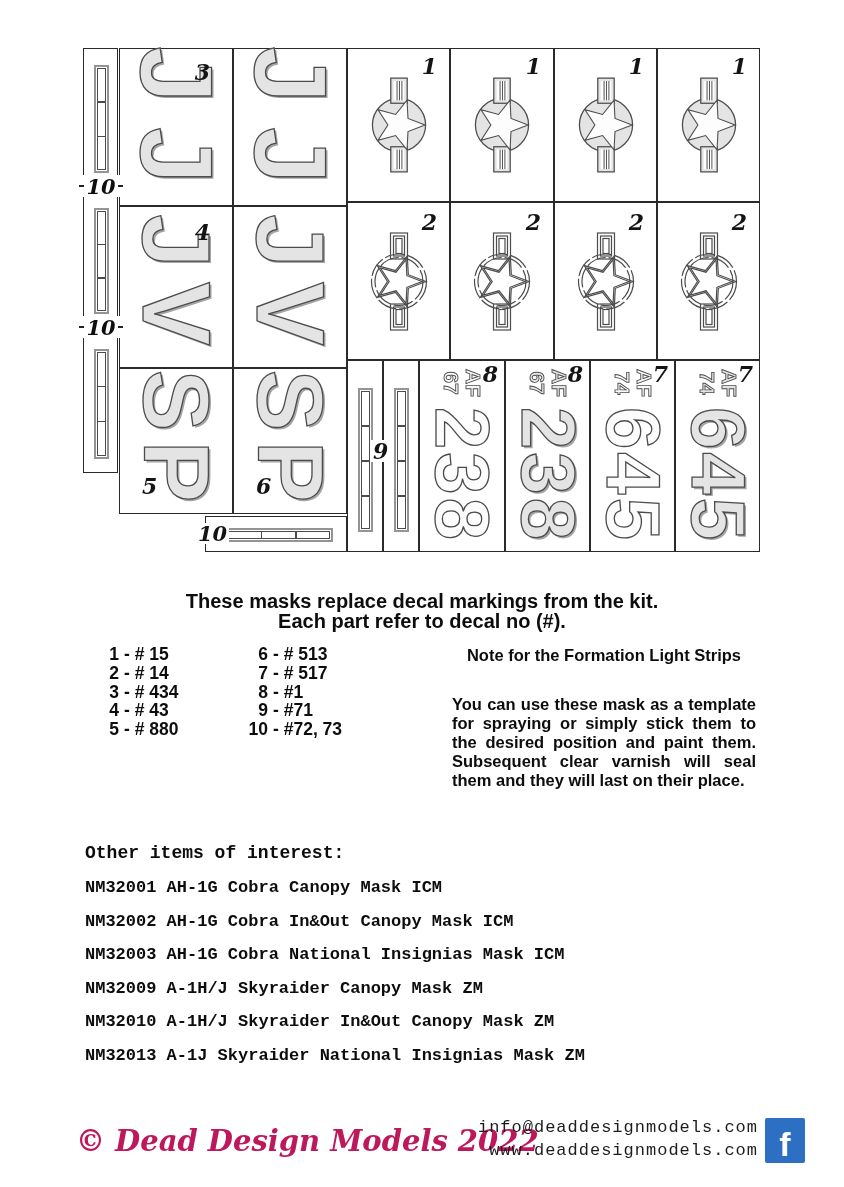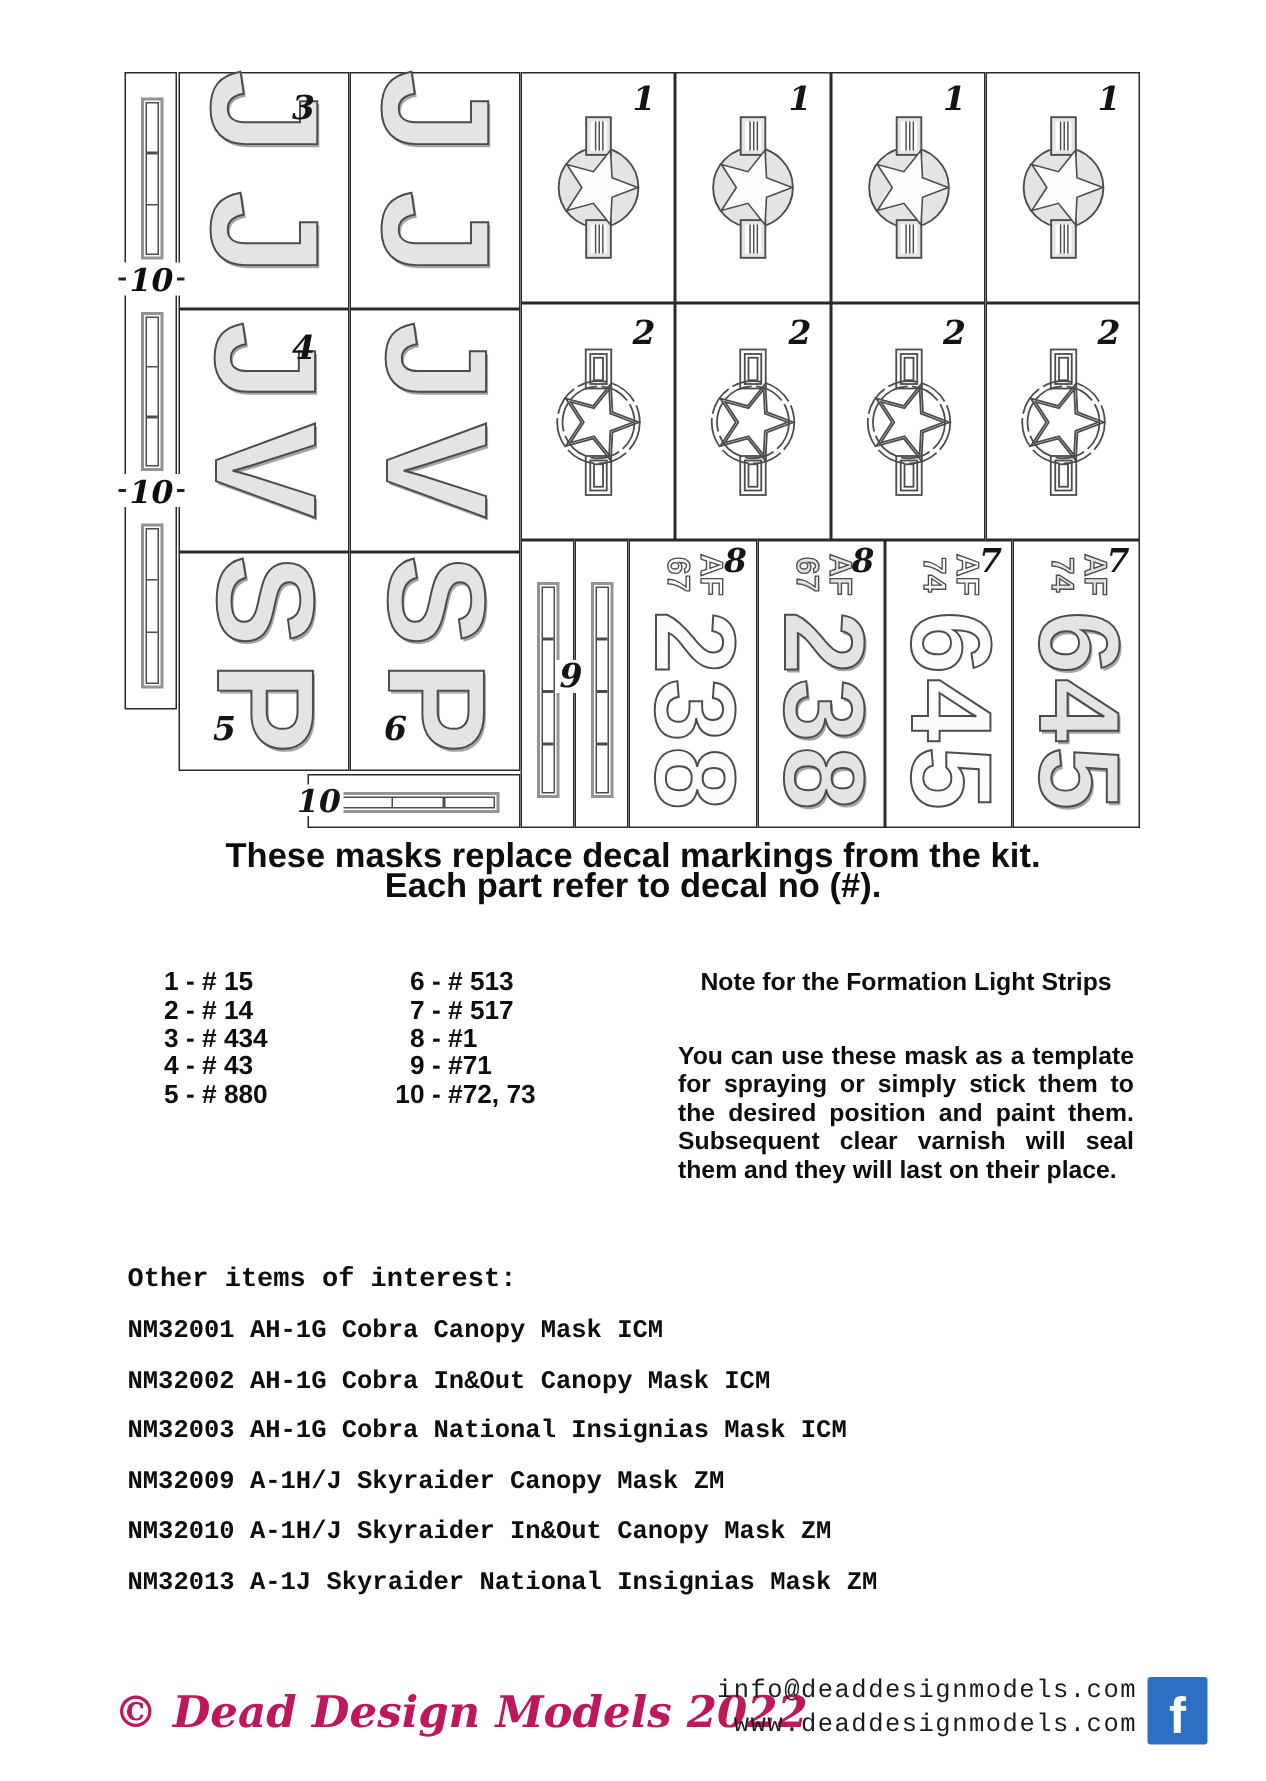--- a/index.html
+++ b/index.html
@@ -41,26 +41,26 @@
 
   
   .mf{fill:var(--mask-fill,#e4e4e4);stroke:var(--mask-stroke,#4c4c4c);stroke-width:1.3;}
   .wh{fill:#ffffff;stroke:none;}
   .bl{stroke:var(--mask-stroke,#4c4c4c);stroke-width:1;}
   .star-white{fill:#fdfdfd;stroke:var(--mask-stroke,#4c4c4c);stroke-width:1.1;}
   .ol{fill:none;stroke:var(--mask-stroke,#4c4c4c);stroke-width:1.2;}
   .dash{stroke-dasharray:20 3;}
 
   
-  .caption{position:absolute;left:0;top:560px;width:100%;text-align:center;
-           font-weight:bold;font-size:23px;line-height:20px;}
+  .caption{position:absolute;left:0;top:591px;width:100%;text-align:center;
+           font-weight:bold;font-size:20px;line-height:20px;}
   .decal-col{position:absolute;font-weight:bold;font-size:17.5px;line-height:18.8px;white-space:nowrap;}
   .decal-col .dnum{display:inline-block;text-align:right;}
   .decal-col.c1{left:107px;top:645px;} .decal-col.c1 .dnum{width:12px;}
-  .decal-col.c2{left:252px;top:645px;} .decal-col.c2 .dnum{width:31px;}
+  .decal-col.c2{left:237px;top:645px;} .decal-col.c2 .dnum{width:31px;}
   .decal-col .dref{margin-left:5px;}
   .note{position:absolute;left:452px;top:646px;width:304px;font-weight:bold;}
   .note .ntitle{font-size:16.5px;text-align:center;white-space:nowrap;margin-bottom:30px;}
   .note .nbody{font-size:16.5px;line-height:19px;text-align:justify;}
   .other{position:absolute;left:85px;top:843px;font-family:"Liberation Mono",monospace;font-weight:bold;}
   .other .otitle{font-size:18px;margin-bottom:15px;}
   .other .oitem{font-size:17px;margin-bottom:13.5px;line-height:20px;white-space:nowrap;}
   .footer-copy{position:absolute;left:76px;top:1124px;font-family:"DejaVu Serif",serif;
                font-style:italic;font-weight:700;font-size:29px;white-space:nowrap;color:#be185d;}
   .footer-links{position:absolute;right:86px;top:1116px;text-align:right;

